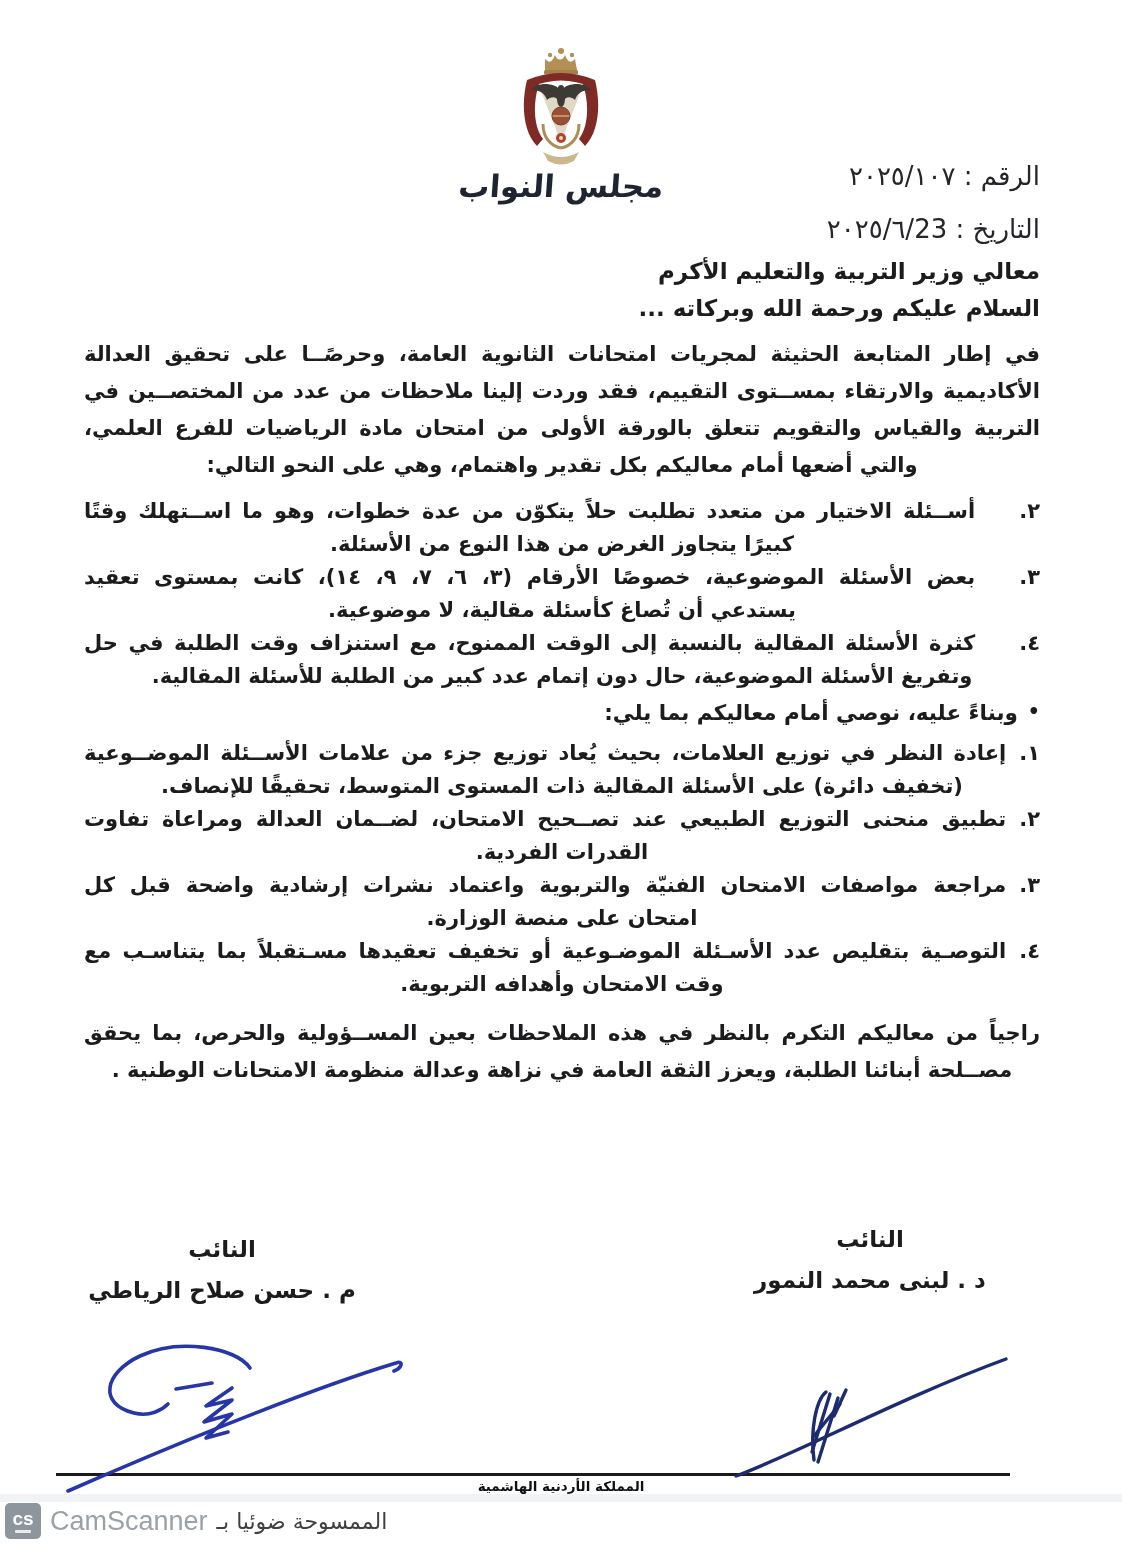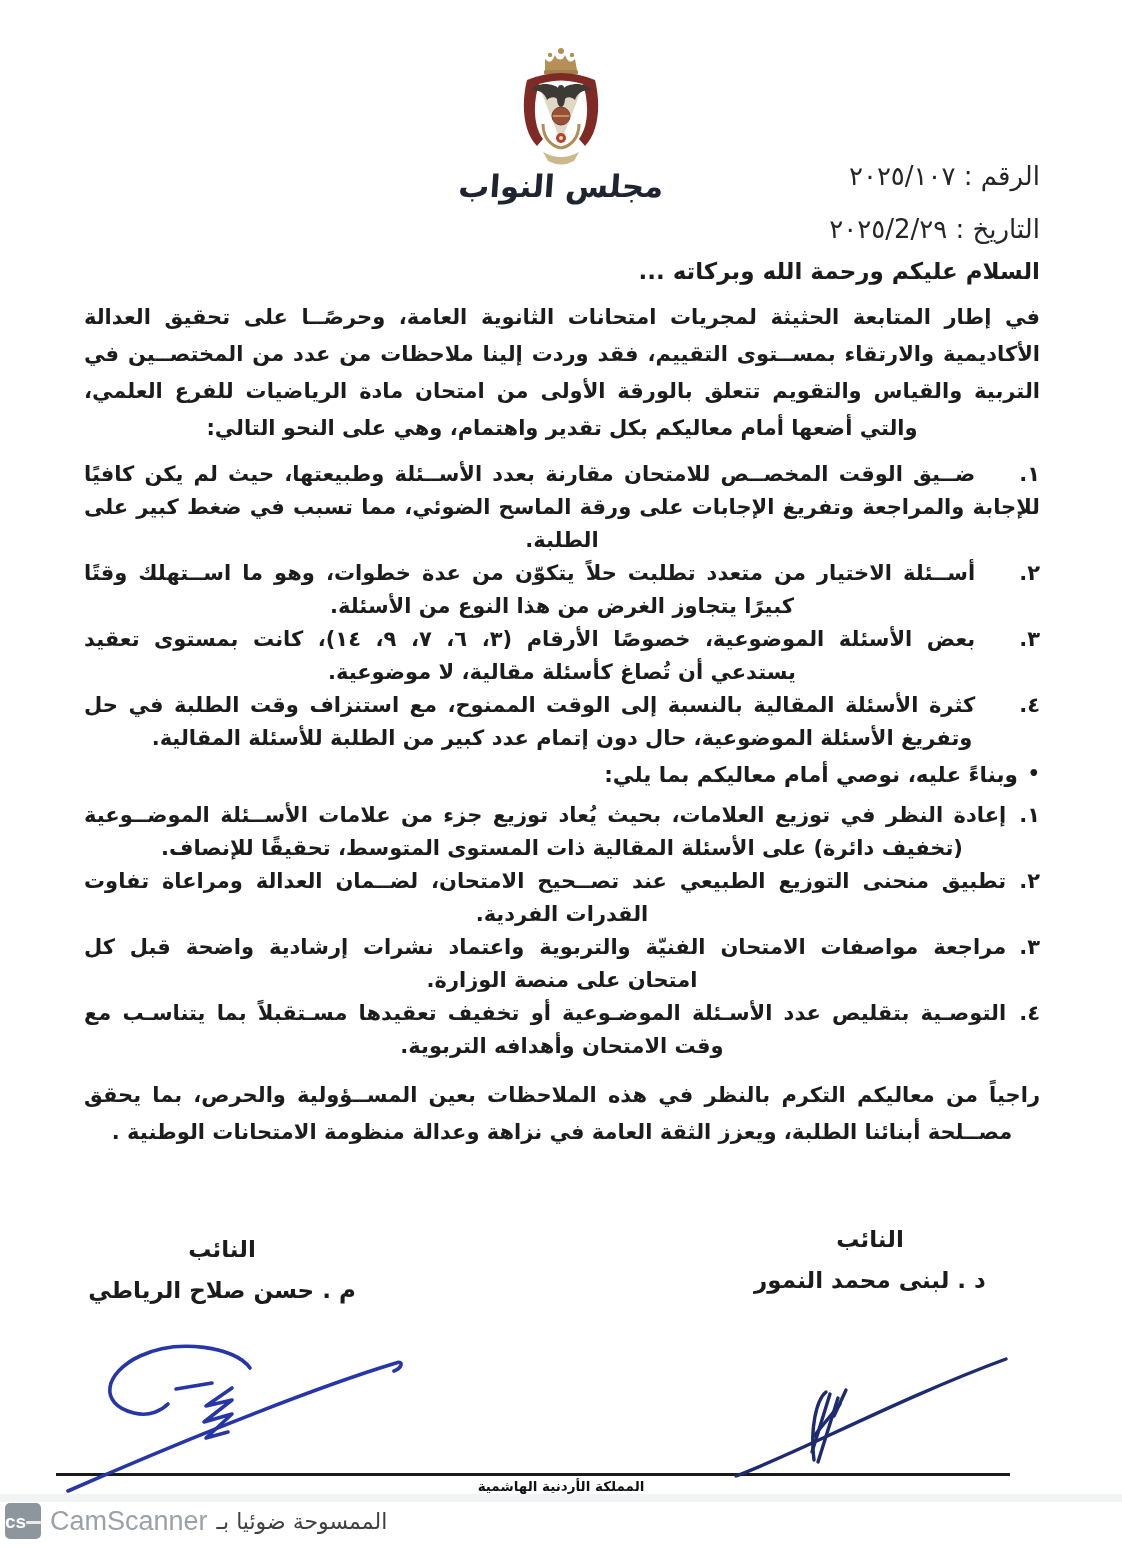--- a/index.html
+++ b/index.html
@@ -37,21 +37,21 @@
   .sig-svg{position:absolute;left:0;top:0;width:1122px;height:1547px;pointer-events:none;}
   .scan-line{position:absolute;top:1473px;left:56px;width:954px;height:2.5px;background:#1b1b1b;}
   
   .kingdom{
     position:absolute;top:1478px;left:50%;transform:translateX(-50%);
     font-size:13.5px;font-weight:700;letter-spacing:-0.5px;color:#101014;white-space:nowrap;
   }
   .smear{position:absolute;top:1494px;left:0;width:1122px;height:8px;background:#e8eaeb;opacity:.55;}
   .cs-row{position:absolute;top:1503px;left:5px;display:flex;direction:ltr;align-items:center;gap:9px;}
   .cs-box{
-    width:36px;height:36px;background:#8d959d;border-radius:5px;display:flex;flex-direction:row;
+    width:36px;height:36px;background:#8d959d;border-radius:5px;display:flex;flex-direction:column;
     align-items:center;justify-content:center;color:#fff;font-weight:700;font-size:19px;line-height:1;
     font-family:"Liberation Sans",sans-serif;
   }
   .cs-box .bar{width:16px;height:3px;background:rgba(255,255,255,.8);margin-top:2px;border-radius:1px;}
   .cs-brand{font-family:"Liberation Sans",sans-serif;font-size:27px;color:#9ba1a8;}
   .cs-ar{font-size:22px;color:#404040;font-weight:400;}
 </style>
 </head>
 <body>
 
@@ -85,32 +85,30 @@
   </div>
   <div class="org-callig">مجلس النواب</div>
 
   <div class="meta">
     <div class="meta-line">
       <span>الرقم :</span>
       <span>٢٠٢٥/١٠٧</span>
     </div>
     <div class="meta-line">
       <span>التاريخ :</span>
-      <span>٢٠٢٥/2/٢٩</span>
+      <span>٢٠٢٥/٦/23</span>
     </div>
   </div>
 
   <div class="content">
+    <div class="addressee">معالي وزير التربية والتعليم الأكرم</div>
     <div class="salutation">السلام عليكم ورحمة الله وبركاته ...</div>
     <div class="intro">في إطار المتابعة الحثيثة لمجريات امتحانات الثانوية العامة، وحرصًــا على تحقيق العدالة الأكاديمية والارتقاء بمســتوى التقييم، فقد وردت إلينا ملاحظات من عدد من المختصــين في التربية والقياس والتقويم تتعلق بالورقة الأولى من امتحان مادة الرياضيات للفرع العلمي، والتي أضعها أمام معاليكم بكل تقدير واهتمام، وهي على النحو التالي:</div>
 
     <div class="obs">
-      <div class="li">
-        <span class="num">١.</span><span>ضــيق الوقت المخصــص للامتحان مقارنة بعدد الأســئلة وطبيعتها، حيث لم يكن كافيًا للإجابة والمراجعة وتفريغ الإجابات على ورقة الماسح الضوئي، مما تسبب في ضغط كبير على الطلبة.</span>
-      </div>
       <div class="li">
         <span class="num">٢.</span><span>أســئلة الاختيار من متعدد تطلبت حلاً يتكوّن من عدة خطوات، وهو ما اســتهلك وقتًا كبيرًا يتجاوز الغرض من هذا النوع من الأسئلة.</span>
       </div>
       <div class="li">
         <span class="num">٣.</span><span>بعض الأسئلة الموضوعية، خصوصًا الأرقام (٣، ٦، ٧، ٩، ١٤)، كانت بمستوى تعقيد يستدعي أن تُصاغ كأسئلة مقالية، لا موضوعية.</span>
       </div>
       <div class="li">
         <span class="num">٤.</span><span>كثرة الأسئلة المقالية بالنسبة إلى الوقت الممنوح، مع استنزاف وقت الطلبة في حل وتفريغ الأسئلة الموضوعية، حال دون إتمام عدد كبير من الطلبة للأسئلة المقالية.</span>
       </div>
     </div>

